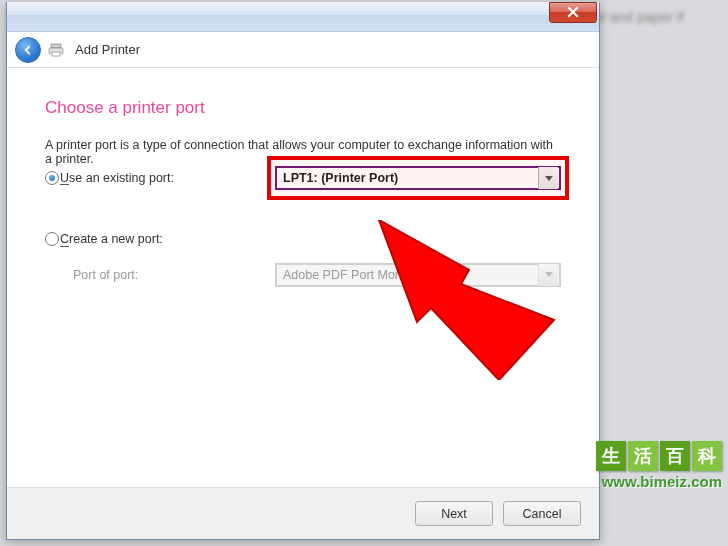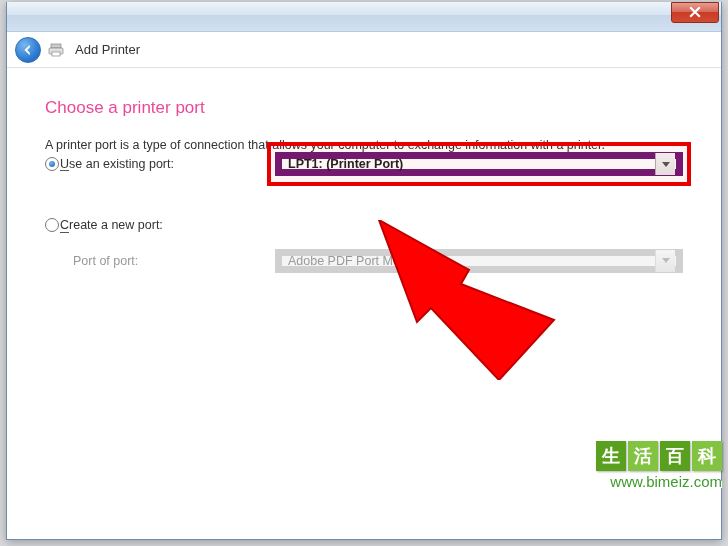--- a/index.html
+++ b/index.html
@@ -1,51 +1,51 @@
 <!DOCTYPE html>
 <html><head>
 <meta charset="utf-8">
 <style>
 * { margin: 0; padding: 0; box-sizing: border-box; font-family: "Segoe UI", Tahoma, sans-serif; }
 body { width: 728px; height: 546px; background: #d8dadd; position: relative; overflow: hidden; }
 .blur-bg { position: absolute; top: 0; left: 0; width: 728px; height: 50px; filter: blur(2px); color: #888; font-size: 14px; padding: 8px 14px; line-height: 1.4; }
-.window { position: absolute; top: 2px; left: 6px; width: 716px; height: 538px; background: #fff; border: 1px solid #6b8aac; border-top: none; box-shadow: 0 2px 10px rgba(0,0,0,.3); }
+.window { position: absolute; top: 2px; left: 6px; width: 594px; height: 538px; background: #fff; border: 1px solid #6b8aac; border-top: none; box-shadow: 0 2px 10px rgba(0,0,0,.3); }
 .titlebar { height: 30px; background: linear-gradient(#eef3f9, #d7e4f2 45%, #c5d7ea 46%, #d3e1f1); border-bottom: 1px solid #b5c9df; display: flex; align-items: center; justify-content: flex-end; padding-right: 2px; }
 .close-btn { width: 48px; height: 21px; margin-top: -9px; background: linear-gradient(#e89a8e, #d66b5b 45%, #c93a22 46%, #d24a32); border: 1px solid #8a3020; border-radius: 0 0 3px 3px; display: flex; align-items: center; justify-content: center; color: #fff; font-size: 12px; font-weight: bold; cursor: pointer; }
 .close-btn svg { width: 12px; height: 12px; }
 .navbar { height: 36px; display: flex; align-items: center; padding: 0 8px; border-bottom: 1px solid #e0e0e0; gap: 6px; }
 .back-btn { width: 26px; height: 26px; border-radius: 50%; background: radial-gradient(circle at 35% 30%, #79b7f0, #2e7cd2 60%, #1b5fa8); border: 1px solid #2a6cb8; display: flex; align-items: center; justify-content: center; cursor: pointer; }
 .back-btn svg { width: 14px; height: 14px; fill: #fff; }
 .printer-ico { width: 18px; height: 18px; display: inline-flex; align-items: center; justify-content: center; }
 .nav-title { font-size: 13px; color: #333; margin-left: 4px; }
 .body-area { padding: 30px 38px 0 38px; }
 .heading { color: #ec4899; font-size: 17px; font-weight: 400; margin-bottom: 20px; }
 .desc { font-size: 12.5px; color: #333; }
 .row { display: flex; align-items: center; margin-bottom: 16px; }
 .radio-col { width: 230px; display: flex; align-items: center; gap: 1px; font-size: 12.5px; color: #333; }
 .radio-col.sub { padding-left: 28px; color: #999; }
 .radio { width: 14px; height: 14px; border-radius: 50%; border: 1px solid #777; background: #fff; display: inline-flex; align-items: center; justify-content: center; cursor: pointer; flex-shrink: 0; }
 .radio.sel::after { content: ""; width: 6px; height: 6px; border-radius: 50%; background: radial-gradient(circle at 35% 30%, #6fb4f5, #1964b5); }
 .access { border-bottom: 1px solid #555; display: inline-block; line-height: 1; }
 .combo-wrap { flex: 1; position: relative; }
 .highlight-box { position: absolute; left: -8px; top: -10px; right: -8px; bottom: -10px; border: 4px solid #e80000; background: rgba(232,0,0,.04); z-index: 2; pointer-events: none; }
-.combo { width: 100%; height: 24px; border: 7px solid #701a75; background: #fff; display: flex; align-items: center; padding: 0 6px; font-size: 12.5px; color: #222; cursor: pointer; font-weight: 600; }
+.combo { width: 100%; height: 24px; border: 2px solid #701a75; background: #fff; display: flex; align-items: center; padding: 0 6px; font-size: 12.5px; color: #222; cursor: pointer; font-weight: 600; }
 .combo .txt { flex: 1; }
 .combo-btn { width: 20px; height: 22px; border-left: 1px solid #adadad; display: flex; align-items: center; justify-content: center; margin-right: -5px; background: linear-gradient(#f5f5f5,#e6e6e6); }
 .combo.disabled { background: #f5f5f5; color: #9a9a9a; cursor: default; font-weight: 400; border-color: #d0d0d0; }
 .combo.disabled .combo-btn { border-left-color: #ddd; }
 .triangle { width: 0; height: 0; border-left: 4px solid transparent; border-right: 4px solid transparent; border-top: 5px solid #555; }
 .btnbar { position: absolute; bottom: 0; left: 0; right: 0; height: 52px; background: #f0f0f0; border-top: 1px solid #dcdcdc; display: flex; align-items: center; justify-content: flex-end; gap: 10px; padding-right: 18px; }
 .btn { min-width: 78px; height: 25px; border: 1px solid #acacac; background: linear-gradient(#f7f7f7,#e6e6e6); font-size: 12.5px; color: #333; border-radius: 3px; display: flex; align-items: center; justify-content: center; cursor: pointer; }
 .arrow-annot { position: absolute; left: 332px; top: 218px; width: 220px; height: 160px; z-index: 5; pointer-events: none; }
 .watermark { position: absolute; right: 6px; bottom: 56px; z-index: 10; text-align: right; }
 .wm-badge { display: inline-flex; gap: 2px; }
 .wm-ch { width: 30px; height: 30px; background: #5aa01f; color: #fff; font-size: 18px; display: flex; align-items: center; justify-content: center; font-weight: bold; box-shadow: 1px 1px 2px rgba(0,0,0,.3); }
 .wm-ch.alt { background: #82c341; }
-.wm-url { color: #3f9a2d; font-size: 15px; font-weight: normal; margin-top: 2px; text-shadow: 1px 1px 0 #fff; }
+.wm-url { color: #3f9a2d; font-size: 15px; font-weight: bold; margin-top: 2px; text-shadow: 1px 1px 0 #fff; }
 </style>
 </head>
 <body>
 
 <div class="blur-bg">Before you install your printer driver, make sure the printer is ready. Plug the ... cartridges, toner and paper if necessary.</div>
 
 <div class="window">
   <div class="titlebar">
     <div class="close-btn">
       <svg viewBox="0 0 10 10">
@@ -107,20 +107,24 @@
             </span>
         </div>
       </div>
     </div>
   </div>
 
   <svg class="arrow-annot" viewBox="0 0 220 160">
     <polygon points="40,0 130,50 122,64 215,100 160,160 92,88 78,102" fill="#ff0000" stroke="#c00000" stroke-width="2"></polygon>
   </svg>
 
+  <div class="btnbar">
+    <div class="btn">Next</div>
+    <div class="btn">Cancel</div>
+  </div>
 </div>
 
 <div class="watermark">
   <div class="wm-badge">
     <div class="wm-ch">生</div>
     <div class="wm-ch alt">活</div>
     <div class="wm-ch">百</div>
     <div class="wm-ch alt">科</div>
   </div>
   <div class="wm-url">www.bimeiz.com</div>

